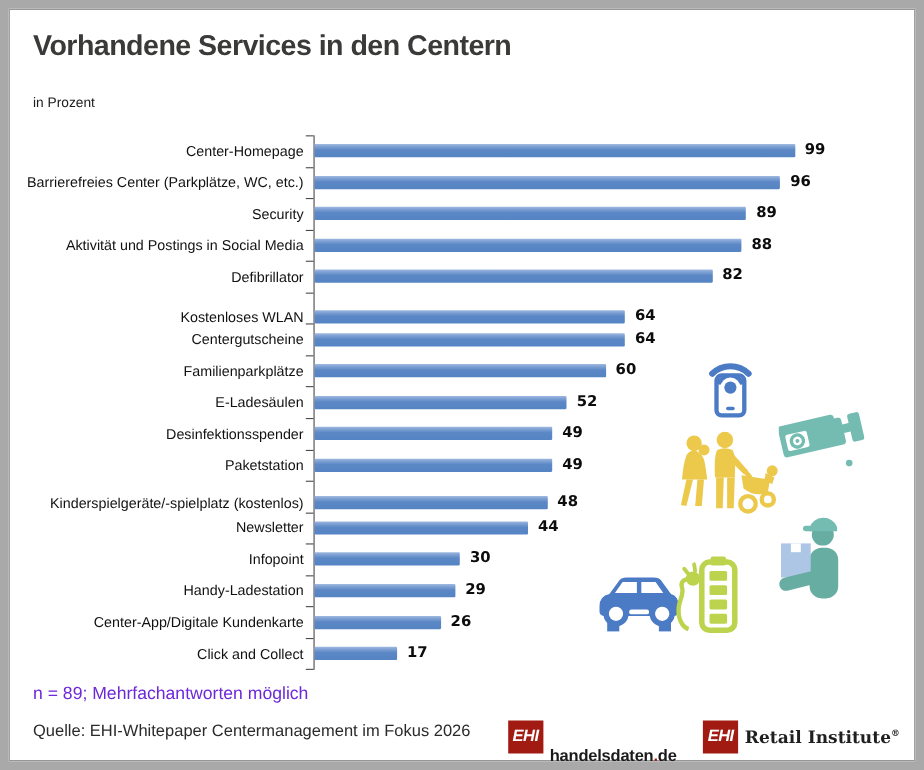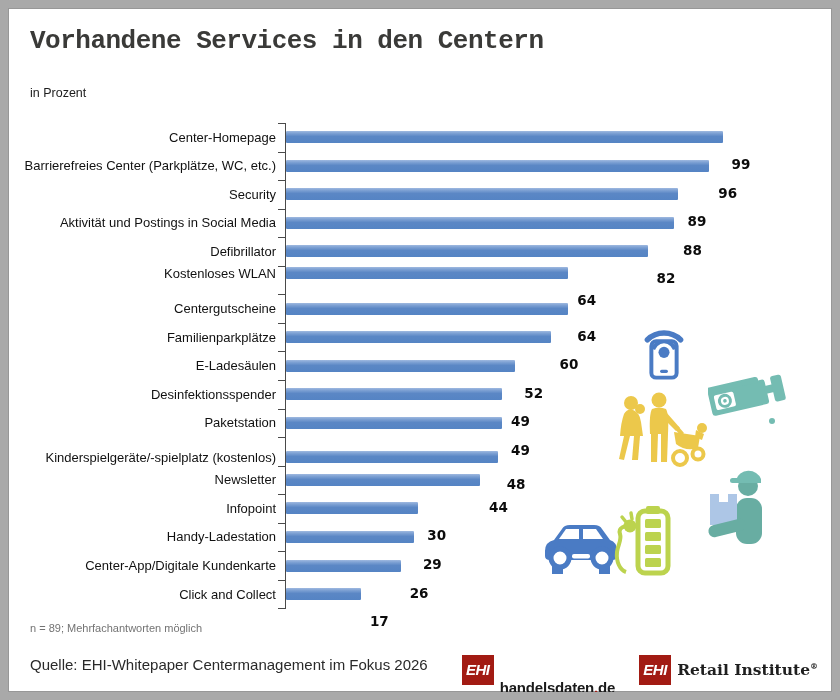--- a/index.html
+++ b/index.html
@@ -10,21 +10,21 @@
   }
   .frame{
     position:absolute;inset:0;
     border:8px solid #a9a9a9;
     box-shadow:inset 0 0 0 1px #979797;
     background:#ffffff;
     overflow:hidden;
   }
   .title{
     position:absolute;left:22px;top:18px;margin:0;
-    font-family:Liberation Mono, monospace;
+    font-family:Liberation Sans, sans-serif;
     font-weight:700;font-size:26px;letter-spacing:-0.5px;
     color:#3a3a38;
   }
   .subtitle{
     position:absolute;left:22px;top:78px;
     font-size:12.5px;color:#1c1c1c;
   }
   
   .chart{position:absolute;left:0;top:115px;width:683px;height:487px;padding-left:44px;}
   .axis{position:absolute;left:277px;top:0;width:1px;height:486px;background:#4a4a4a;}
@@ -34,24 +34,24 @@
     position:absolute;left:0;top:0;width:268px;height:100%;
     display:flex;align-items:center;justify-content:flex-end;
     font-size:13px;color:#111111;white-space:nowrap;
   }
   .bar{
     position:absolute;left:278px;height:12px;border-radius:1px;
     background:linear-gradient(180deg,#9fb9e0 0%,#7fa2d4 18%,#5b87c5 45%,#5584c4 100%);
   }
   .val{
     position:absolute;height:12px;display:flex;align-items:center;
-    font-family:"DejaVu Sans",sans-serif;font-weight:700;font-size:13.5px;color:#0c0c0c;margin-top:28px;
+    font-family:"DejaVu Sans",sans-serif;font-weight:700;font-size:13.5px;color:#0c0c0c;
   }
   
-  .note{position:absolute;left:22px;top:614px;font-size:11px;color:#737373;}
+  .note{position:absolute;left:22px;top:614px;font-size:16px;color:#6d28d9;}
   .source{position:absolute;left:22px;top:648px;font-size:15px;color:#2a2a2a;}
   .logos{position:absolute;right:14px;top:635px;display:flex;gap:24px;align-items:center;}
   .logo{display:flex;align-items:center;gap:6px;}
   .ehi-box{
     width:32px;height:30px;display:flex;align-items:center;justify-content:center;
     color:#ffffff;font-weight:700;font-style:italic;font-size:15px;
     font-family:"Liberation Sans",sans-serif;letter-spacing:-0.5px;
   }
   .hd-text{font-size:15px;font-weight:700;color:#1a1a1a;letter-spacing:-0.2px;margin-top:36px;}
   .ri-text{font-family:"DejaVu Serif","Liberation Serif",serif;font-size:15.5px;font-weight:700;color:#1f1f1f;}
@@ -91,21 +91,21 @@
         <div class="bar" style="top: 8.275px; width: 388.08px;"></div>
         <div class="val" style="top: 7.275px; left: 675.08px;">88</div>
       </div>
       <div class="tick" style="top: 85.65px;"></div>
       <div class="row" style="top: 114.2px; height: 28.55px;">
         <div class="lbl">Defibrillator</div>
         <div class="bar" style="top: 8.275px; width: 361.62px;"></div>
         <div class="val" style="top: 7.275px; left: 648.62px;">82</div>
       </div>
       <div class="tick" style="top: 114.2px;"></div>
-      <div class="row" style="top: 136px; height: 28.55px;">
+      <div class="row" style="top: 151px; height: 28.55px;">
         <div class="lbl">Kostenloses WLAN</div>
         <div class="bar" style="top: 8.275px; width: 282.24px;"></div>
         <div class="val" style="top: 7.275px; left: 569.24px;">64</div>
       </div>
       <div class="tick" style="top: 142.75px;"></div>
       <div class="row" style="top: 171.3px; height: 28.55px;">
         <div class="lbl">Centergutscheine</div>
         <div class="bar" style="top: 8.275px; width: 282.24px;"></div>
         <div class="val" style="top: 7.275px; left: 569.24px;">64</div>
       </div>

